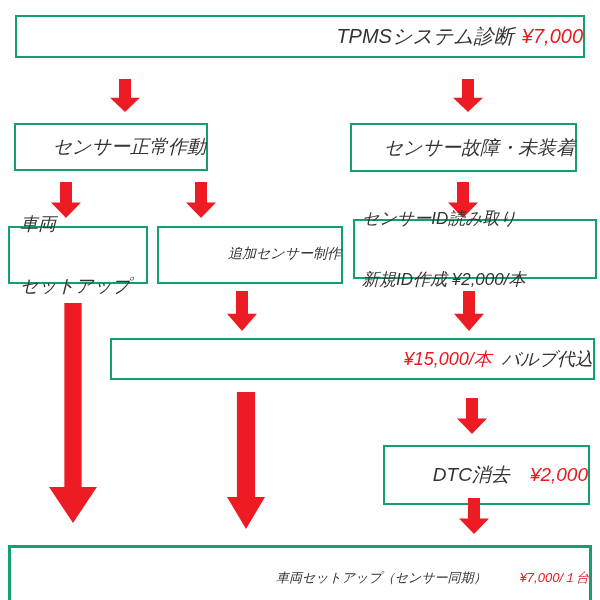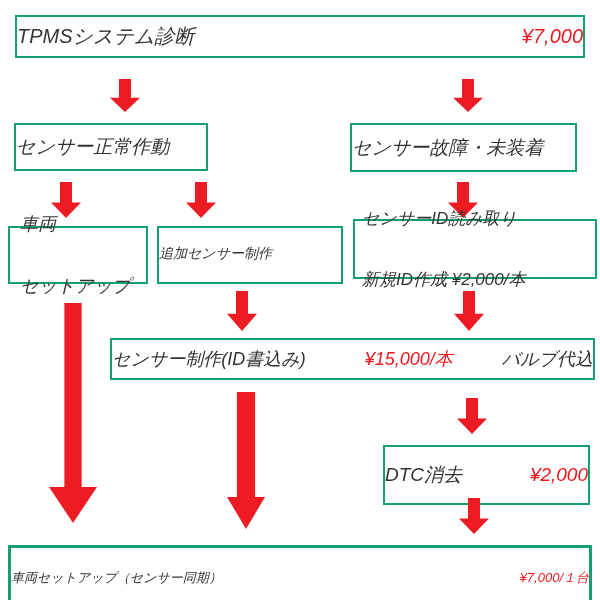--- a/index.html
+++ b/index.html
@@ -16,36 +16,36 @@
     font-family:"Liberation Sans",sans-serif;
     overflow:hidden;
   }
   .box{
     position:absolute;
     box-sizing:border-box;
     background:#ffffff;
     border:2px solid var(--green);
     display:flex;
     align-items:center;
-    justify-content:space-between;
+    justify-content:flex-end;
     font-style:italic;
     color:var(--text);
     white-space:nowrap;
     line-height:1.25;
   }
   .box.thick{border-width:3px;}
   .box.col{
     flex-direction:column;
     align-items:flex-start;
     justify-content:center;
     gap:40px;
   }
   .price{color:var(--price);}
   .gap-sm{margin-left:20px;}
-  .gap-md{margin-left:23px;}
+  .gap-md{margin-left:8px;}
   .gap-lg{margin-left:24px;}
   .suffix{margin-left:10px;}
   .arrow{
     position:absolute;
     background:var(--red);
   }
   .arr-sm{
     clip-path:polygon(30% 0,70% 0,70% 57%,100% 57%,50% 100%,0 57%,30% 57%);
   }
   .arr-long1{
@@ -92,21 +92,20 @@
   <div class="box col" style="left:353px;top:219px;width:244px;height:60px;font-size:17px;padding-left:7px;">
     <span>センサーID読み取り</span>
     <span>新規ID作成 ¥2,000/本</span>
   </div>
 
   <div class="arrow arr-long1" style="left:49px;top:303px;width:48px;height:220px;"></div>
   <div class="arrow arr-sm" style="left:227px;top:291px;width:30px;height:40px;"></div>
   <div class="arrow arr-sm" style="left:454px;top:291px;width:30px;height:40px;"></div>
 
   <div class="box" style="left:110px;top:338px;width:485px;height:42px;font-size:18px;">
-    <span>センサー制作(ID書込み)</span>
     <span class="price gap-sm">¥15,000/本</span>
     <span class="suffix">バルブ代込</span>
   </div>
 
   <div class="arrow arr-long2" style="left:227px;top:392px;width:38px;height:137px;"></div>
   <div class="arrow arr-sm" style="left:457px;top:398px;width:30px;height:36px;"></div>
 
   <div class="box" style="left:383px;top:445px;width:207px;height:60px;font-size:19px;">
     <span>DTC消去</span>
     <span class="price gap-sm">¥2,000</span>

